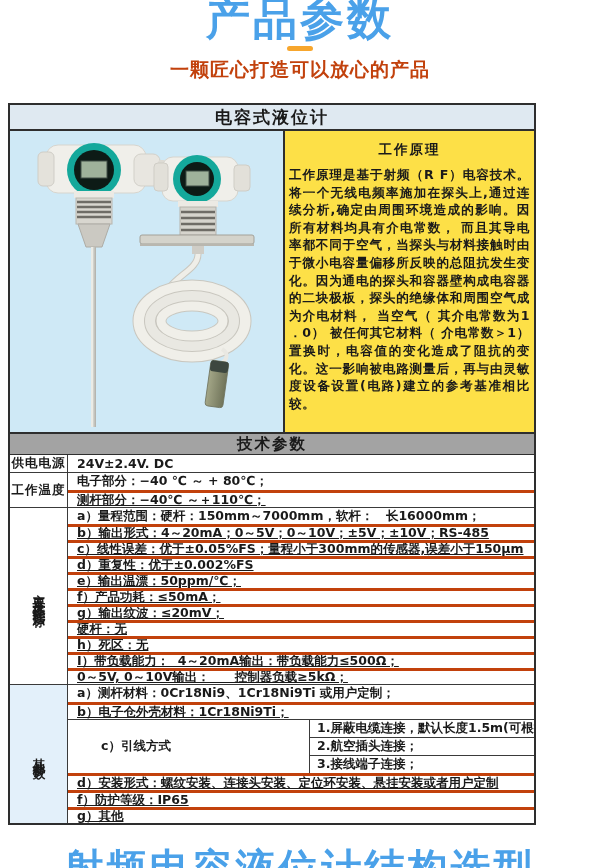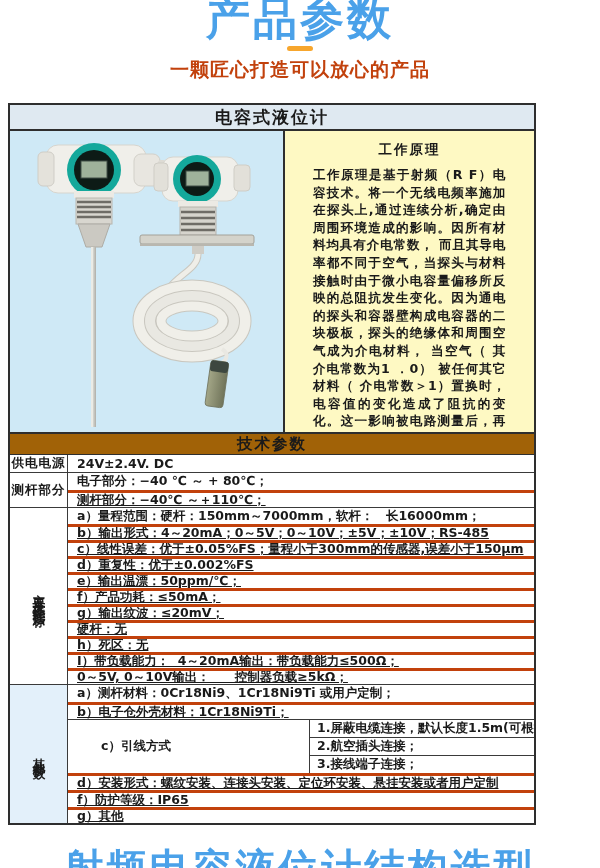--- a/index.html
+++ b/index.html
@@ -13,25 +13,25 @@
     background:#f7a62d; border-radius:2.5px; }
   .subtitle { position:absolute; top:57px; left:0; width:100%; text-align:center;
     font-size:19px; font-weight:700; letter-spacing:1px; color:#c2410c;font-family:Liberation Serif, serif; }
 
   .spec-table { position:absolute; top:103px; left:8px; width:528px;
     border:2px solid #2e2e2e; background:#fff; }
   .t-header { height:26px; line-height:25px; text-align:center; background:#dfe9f1;
     font-size:17px; font-weight:700; letter-spacing:2px; border-bottom:2px solid #2e2e2e; }
   .t-top { display:flex; height:303px; border-bottom:2px solid #2e2e2e; }
   .img-cell { width:275px; background:#cfe9f6; border-right:2px solid #2e2e2e; overflow:hidden; }
-  .principle-cell { flex:1; background:#fef9c3; padding:0 28px; overflow:hidden; }
+  .principle-cell { flex:1; background:#fde047; padding:0 4px; overflow:hidden; }
   .p-title { text-align:center; font-size:13.5px; font-weight:700; margin-top:10px; letter-spacing:2px; }
   .p-text { margin-top:7px; font-size:12.6px; line-height:17.6px; font-weight:600;
     text-align:justify; letter-spacing:0.6px; }
-  .t-header2 { height:21px; line-height:20px; text-align:center; background:#a16207;
+  .t-header2 { height:21px; line-height:20px; text-align:center; background:#a3a3a3;
     font-size:15.5px; font-weight:700; letter-spacing:2px; border-bottom:1px solid #2e2e2e; }
 
   .prow { display:flex; border-bottom:1px solid #3a3a3a; }
   .prow:last-child { border-bottom:none; }
   .plabel { width:58px; flex:0 0 58px; border-right:1px solid #3a3a3a;
     display:flex; align-items:center; justify-content:center;
     font-size:12.5px; font-weight:700; letter-spacing:1px; text-align:center; }
   .vert { writing-mode:vertical-lr; text-orientation:upright; letter-spacing:3px; }
   .blue-cell { background:#e3f0fa; }
   .pstack { flex:1; display:flex; flex-direction:column; min-width:0; }
@@ -142,21 +142,21 @@
     </div>
 
     <div class="t-header2">技术参数</div>
 
     <div class="prow">
       <div class="plabel">供电电源</div>
       <div class="pval h16" style="flex:1">24V±2.4V. DC</div>
     </div>
 
     <div class="prow">
-      <div class="plabel">测杆部分</div>
+      <div class="plabel">工作温度</div>
       <div class="pstack">
         <div class="pval h17">电子部分：−40 ℃ ～ + 80℃；</div>
         <div class="pval h17 bt">测杆部分：−40℃ ～＋110℃；</div>
       </div>
     </div>
 
     <div class="prow">
       <div class="plabel vert">主要技术性能指标</div>
       <div class="pstack">
         <div class="pval h16">a）量程范围：硬杆：150mm～7000mm，软杆：　长16000mm；</div>

